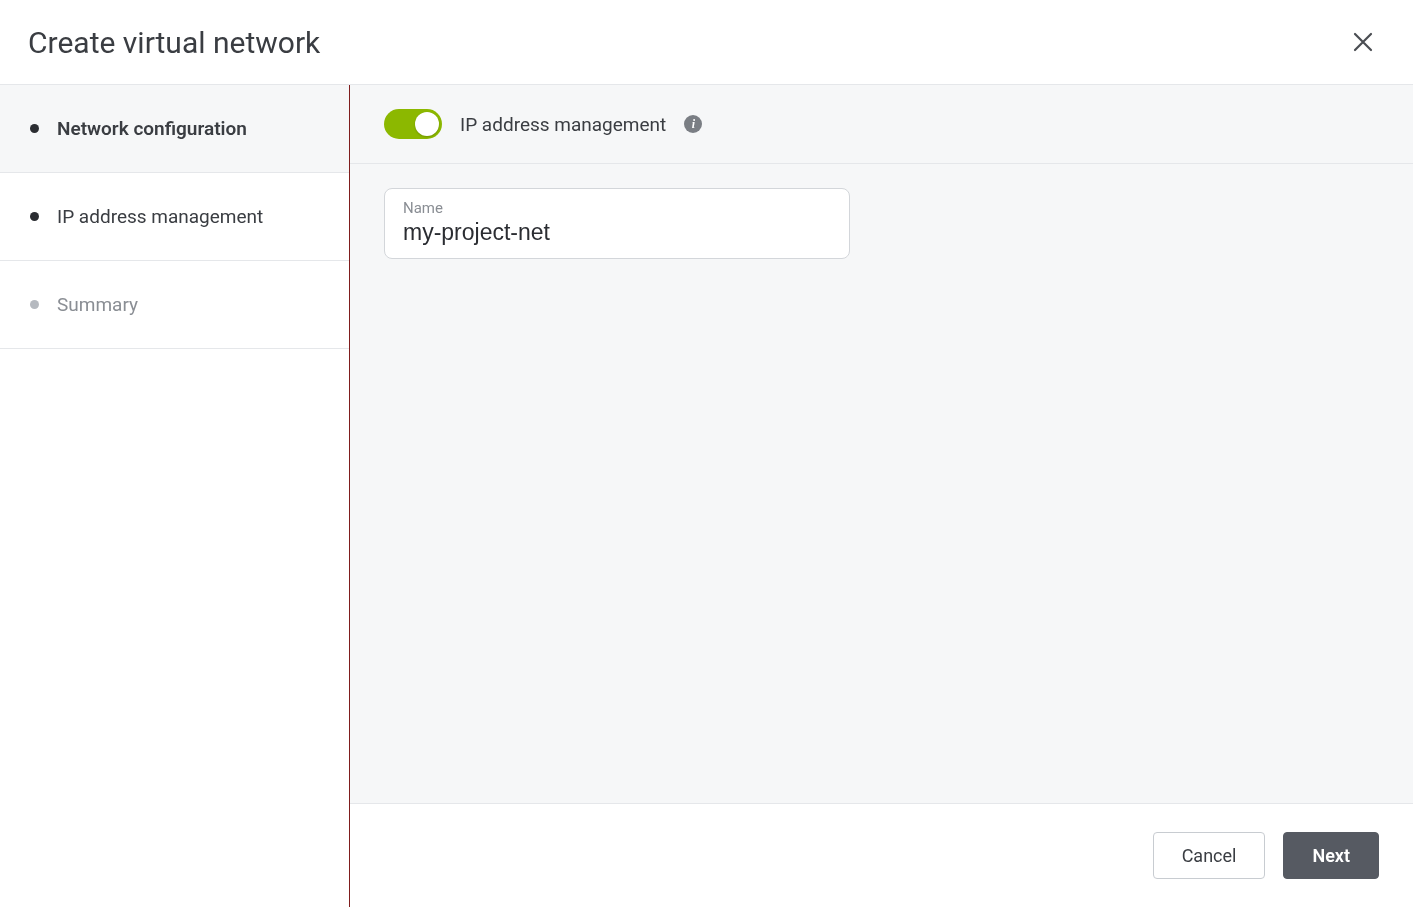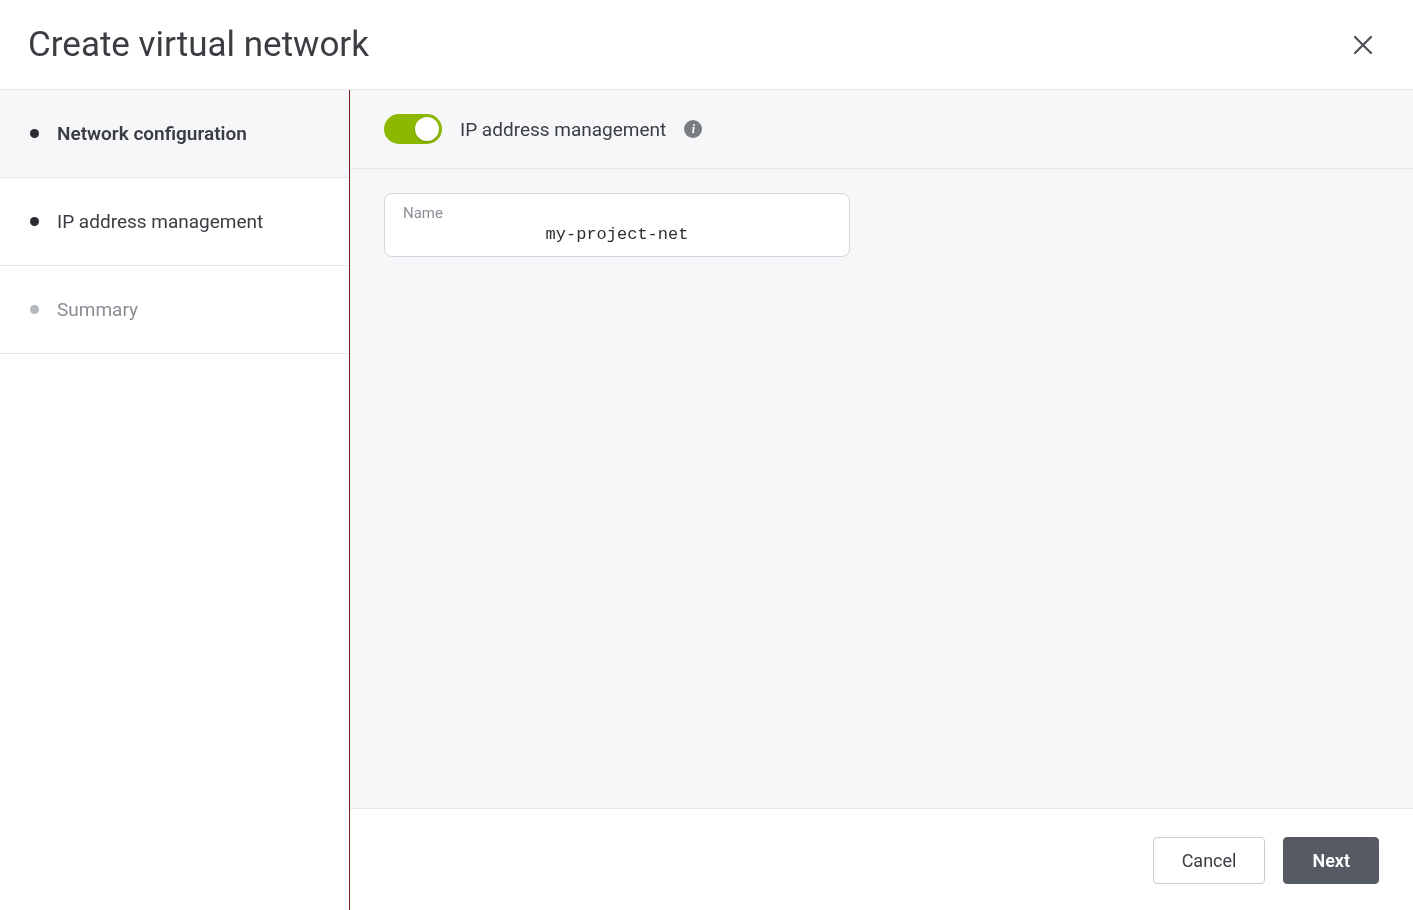--- a/index.html
+++ b/index.html
@@ -16,21 +16,21 @@
       overflow: hidden;
     }
     .header {
       display: flex;
       align-items: center;
       justify-content: space-between;
       padding: 24px 32px 24px 28px;
       border-bottom: 1px solid #e5e7ea;
     }
     .header-title {
-      font-size: 35px;
+      font-size: 30px;
       font-weight: 400;
       color: #3a3d42;
     }
     .close-btn {
       background: none;
       border: none;
       cursor: pointer;
       padding: 6px;
       display: flex;
       align-items: center;
@@ -144,26 +144,25 @@
     }
     .field-label {
       font-size: 15px;
       color: #8a8e94;
       margin-bottom: 2px;
       display: block;
     }
     .field-input {
       border: none;
       outline: none;
-      font-size: 17px;
+      font-size: 23px;
       color: #2b2d32;
       width: 100%;
       background: transparent;
-      font-family: Liberation Mono, monospace;
-      text-align: center;
+      font-family: Liberation Sans, sans-serif;
     }
     .footer {
       display: flex;
       justify-content: flex-end;
       align-items: center;
       gap: 18px;
       padding: 28px 34px;
       background: #ffffff;
       border-top: 1px solid #e5e7ea;
     }

